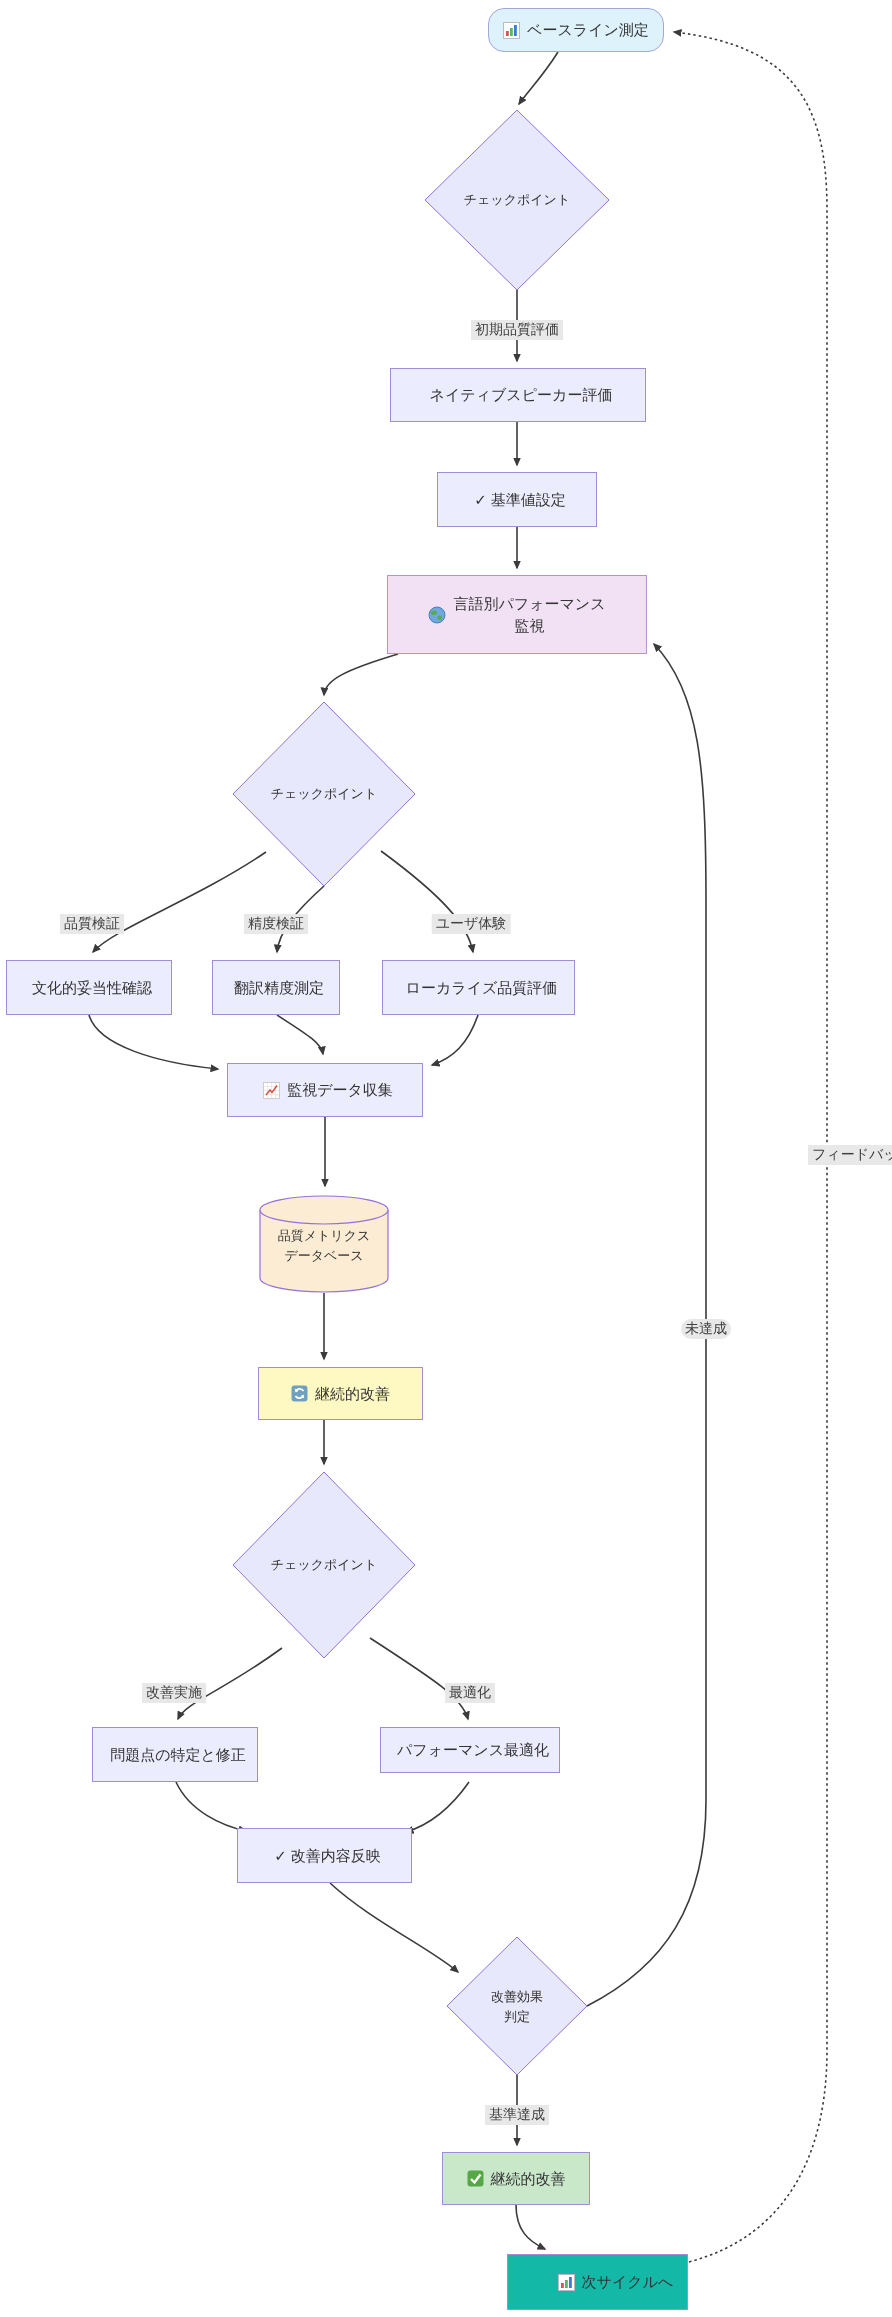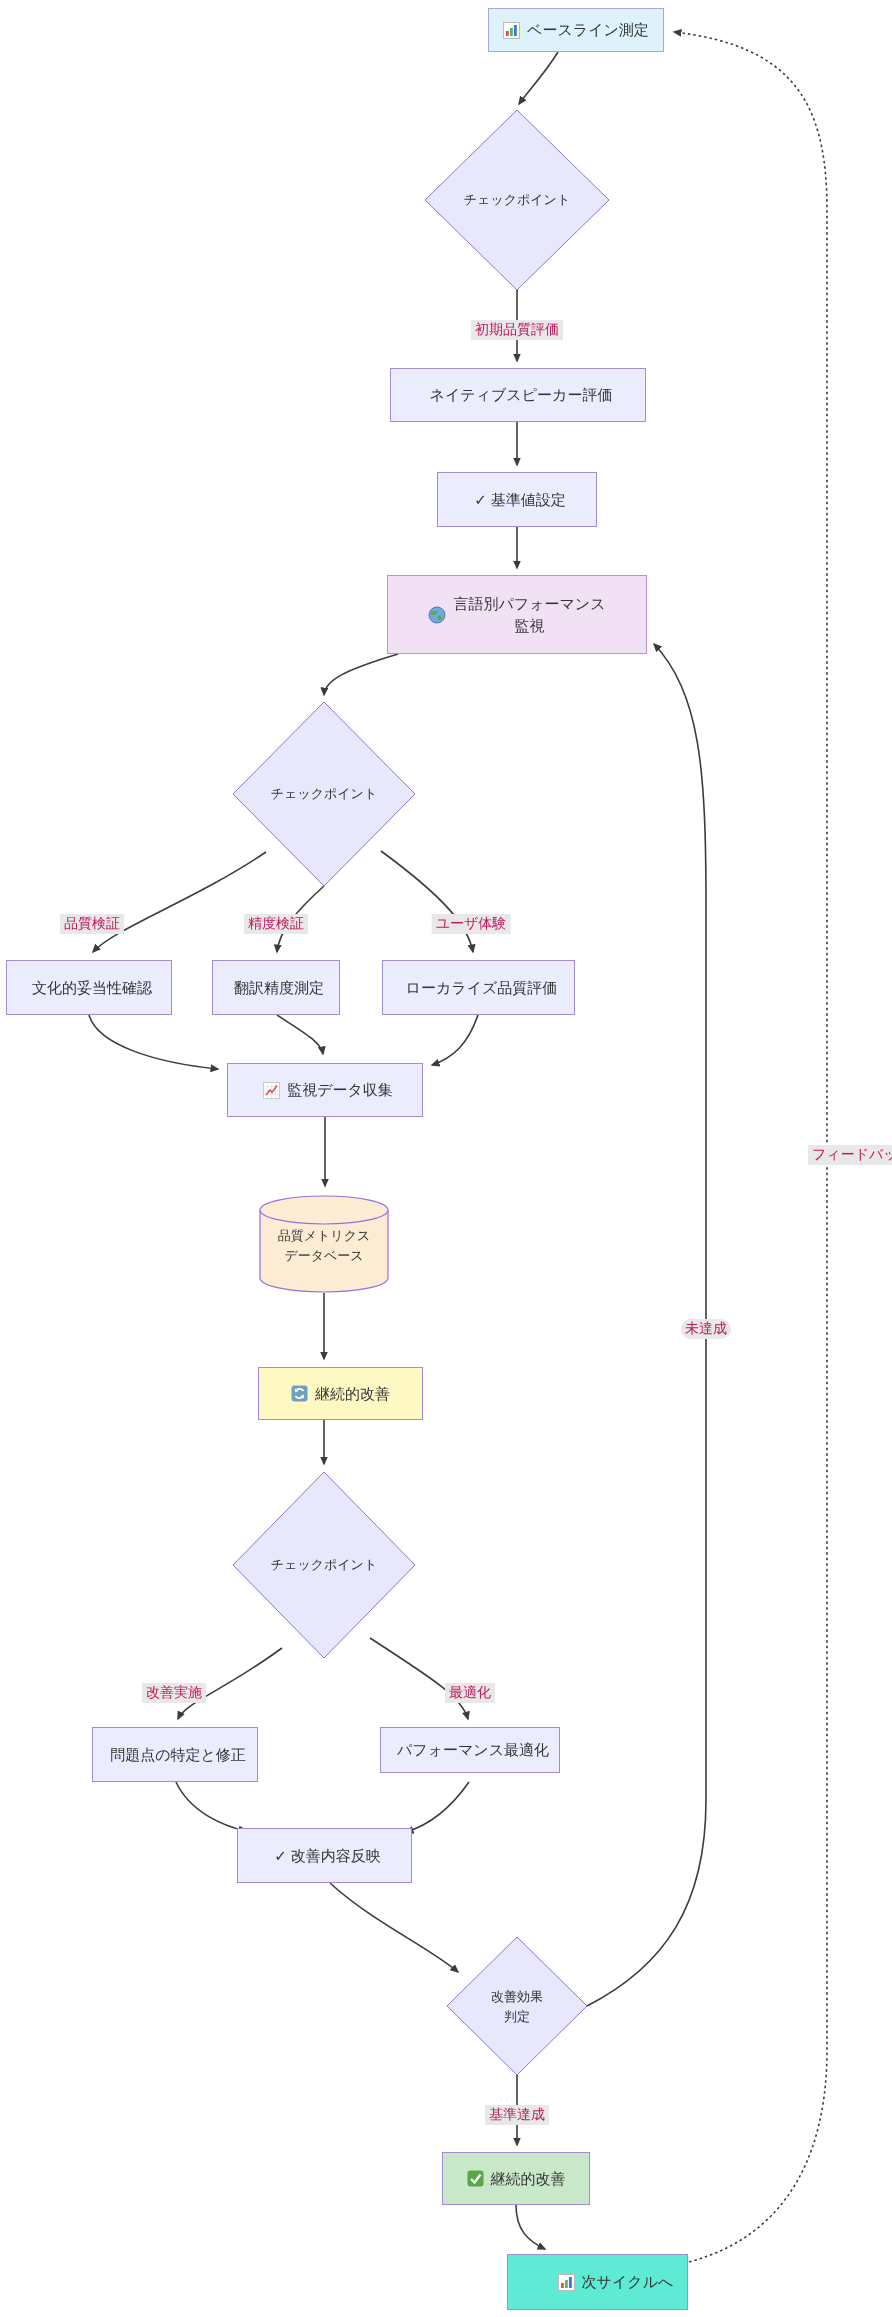--- a/index.html
+++ b/index.html
@@ -13,28 +13,28 @@
     position:absolute;display:flex;align-items:center;justify-content:center;
     gap:7px;box-sizing:border-box;border:1px solid #9370DB;
     background:#ECECFF;font-size:15px;text-align:center;line-height:1.45;
   }
   .node .txt{white-space:pre-line;}
   .fill-blue{background:#ddf2fb;border-color:#a6a6d9;}
   .fill-lav{background:#ececff;border-color:#a48bd6;padding-left:6px;}
   .fill-pink{background:#f2e1f5;border-color:#bb8fd0;}
   .fill-green-light{background:#fef9c3;border-color:#a48bd6;margin-left:16px;}
   .fill-green{background:#c9e8ca;border-color:#a48bd6;}
-  .fill-lav2{background:#5eead4;border-color:#a48bd6;padding-left:36px;}
+  .fill-lav2{background:#14b8a6;border-color:#a48bd6;padding-left:36px;}
   .diamond-label{
     position:absolute;transform:translate(-50%,-50%);
     font-size:13px;text-align:center;line-height:1.5;white-space:pre-line;
   }
   .edge-label{
     position:absolute;transform:translate(-50%,-50%);
-    background:#e8e8e8;color:#be185d;font-size:14px;
+    background:#e8e8e8;color:#404040;font-size:14px;
     padding:1px 4px;white-space:nowrap;
   }
   .icon{display:inline-flex;flex:0 0 auto;}
 </style>
 </head>
 <body>
 
 <div id="canvas">
 
   <svg id="edge-layer" width="892" height="2317" viewBox="0 0 892 2317" xmlns="http://www.w3.org/2000/svg">
@@ -76,21 +76,21 @@
       <polygon points="324,1472 415,1565 324,1658 233,1565"></polygon>
       <polygon points="517,1937 587,2006 517,2075 447,2006"></polygon>
     </g>
 
     <g>
       <path d="M 260,1210 L 260,1278 A 64,14 0 0 0 388,1278 L 388,1210" fill="#fcecd4" stroke="#9370DB" stroke-width="1.2"></path>
       <ellipse cx="324" cy="1210" rx="64" ry="14" fill="#fcecd4" stroke="#9370DB" stroke-width="1.2"></ellipse>
     </g>
   </svg>
 
-  <div class="node fill-blue" style="left:488px;top:8px;width:176px;height:44px;">
+  <div class="node fill-blue" style="left:488px;top:8px;width:176px;height:44px;border-radius:16px;">
     <span class="icon">
       <svg width="17" height="17" viewBox="0 0 17 17">
           <rect x="0.5" y="0.5" width="16" height="16" fill="#fff" stroke="#bbb"></rect>
           <rect x="3" y="9" width="2.8" height="5" fill="#d9534f"></rect>
           <rect x="7" y="6" width="2.8" height="8" fill="#5cb85c"></rect>
           <rect x="11" y="3" width="2.8" height="11" fill="#3b78d8"></rect>
         </svg>
     </span>
     <span class="txt">ベースライン測定</span>
   </div>

